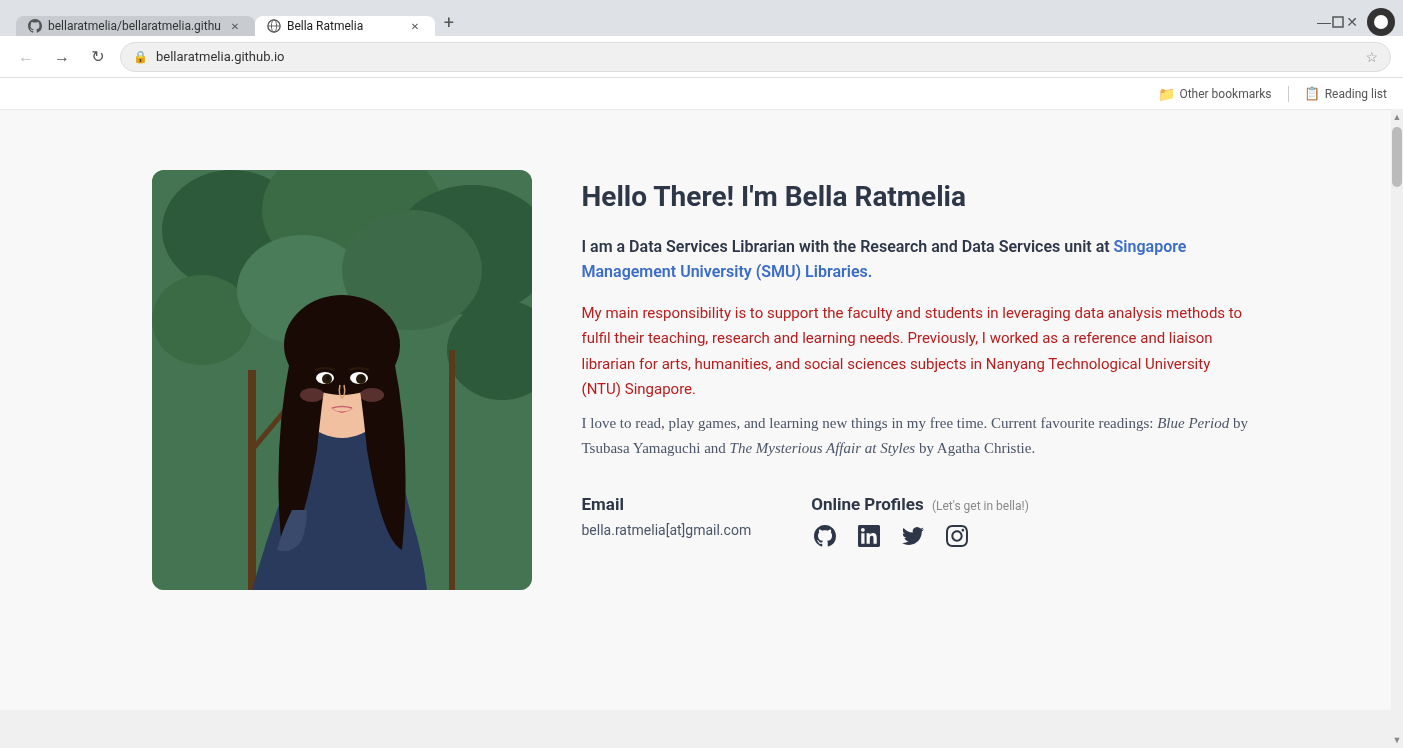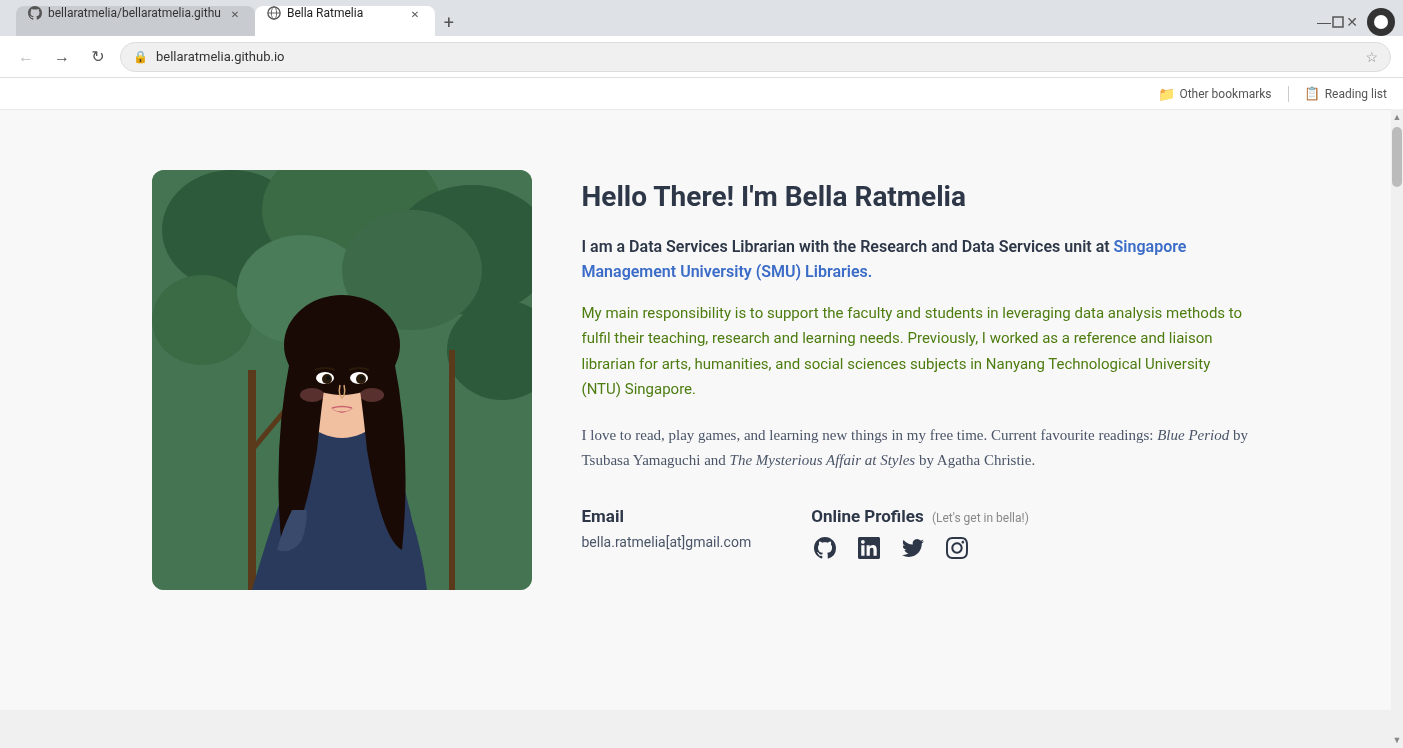--- a/index.html
+++ b/index.html
@@ -26,21 +26,22 @@
     .tabs-bar {
       display: flex;
       align-items: flex-end;
       background: #dee1e6;
       padding: 0 8px;
       height: 36px;
     }
 
     .tab {
       display: flex;
-      height: 30px;
+      align-items: center;
+      height: 20px;
       padding: 0 12px;
       border-radius: 8px 8px 0 0;
       font-size: 12px;
       color: #333;
       gap: 6px;
       cursor: pointer;
       min-width: 180px;
       max-width: 240px;
     }
 
@@ -210,23 +211,23 @@
       line-height: 1.6;
     }
 
     .profile-subtitle a {
       color: #3b6cc7;
       text-decoration: none;
     }
 
     .profile-body {
       font-size: 15px;
-      color: #4d7c0f;
+      color: #b91c1c;
       line-height: 1.7;
-      margin-bottom: 20px;
+      margin-bottom: 8px;
     }
 
     .profile-hobbies {
       font-size: 15px;
       color: #4a5568;
       line-height: 1.7;
       margin-bottom: 32px;
       font-family: Liberation Serif, serif;
     }
 

